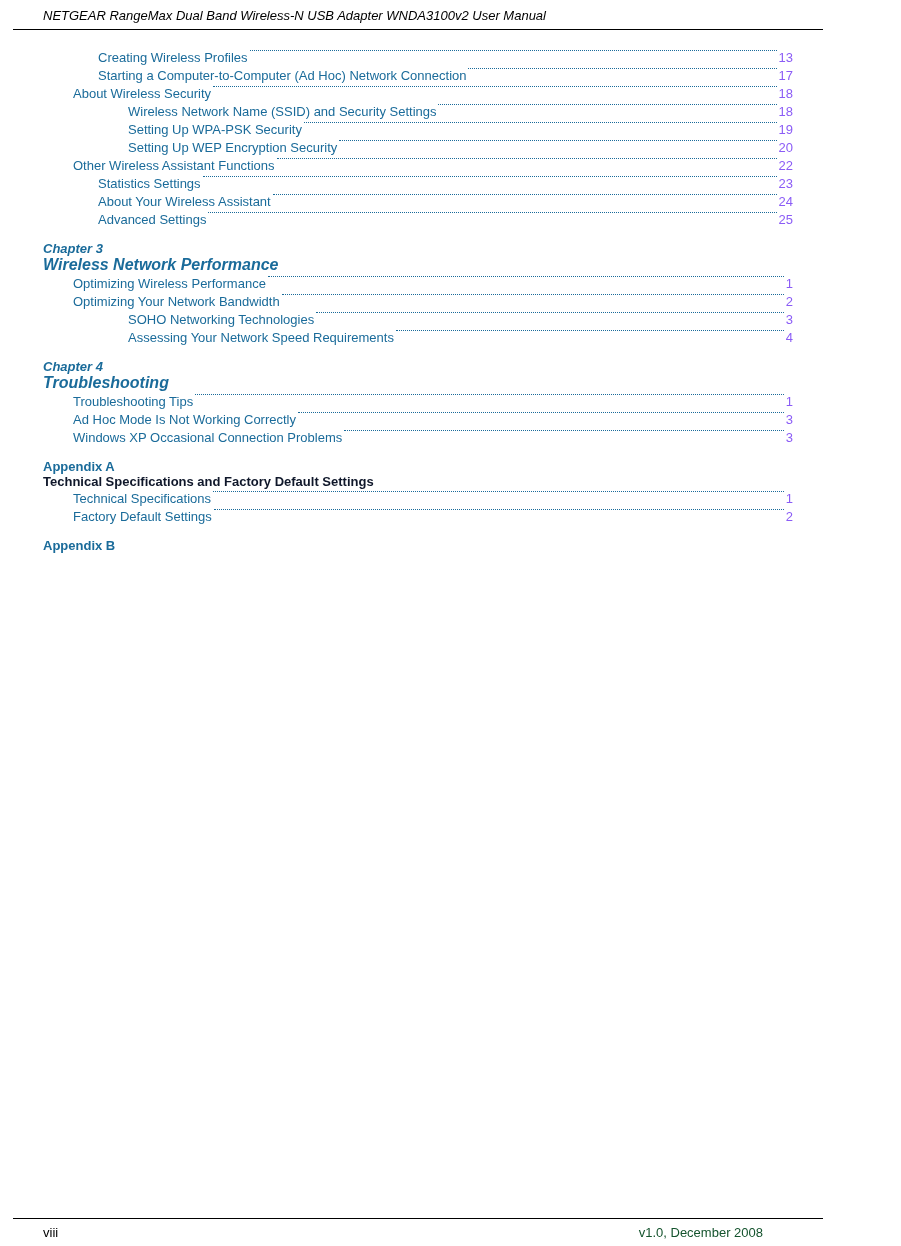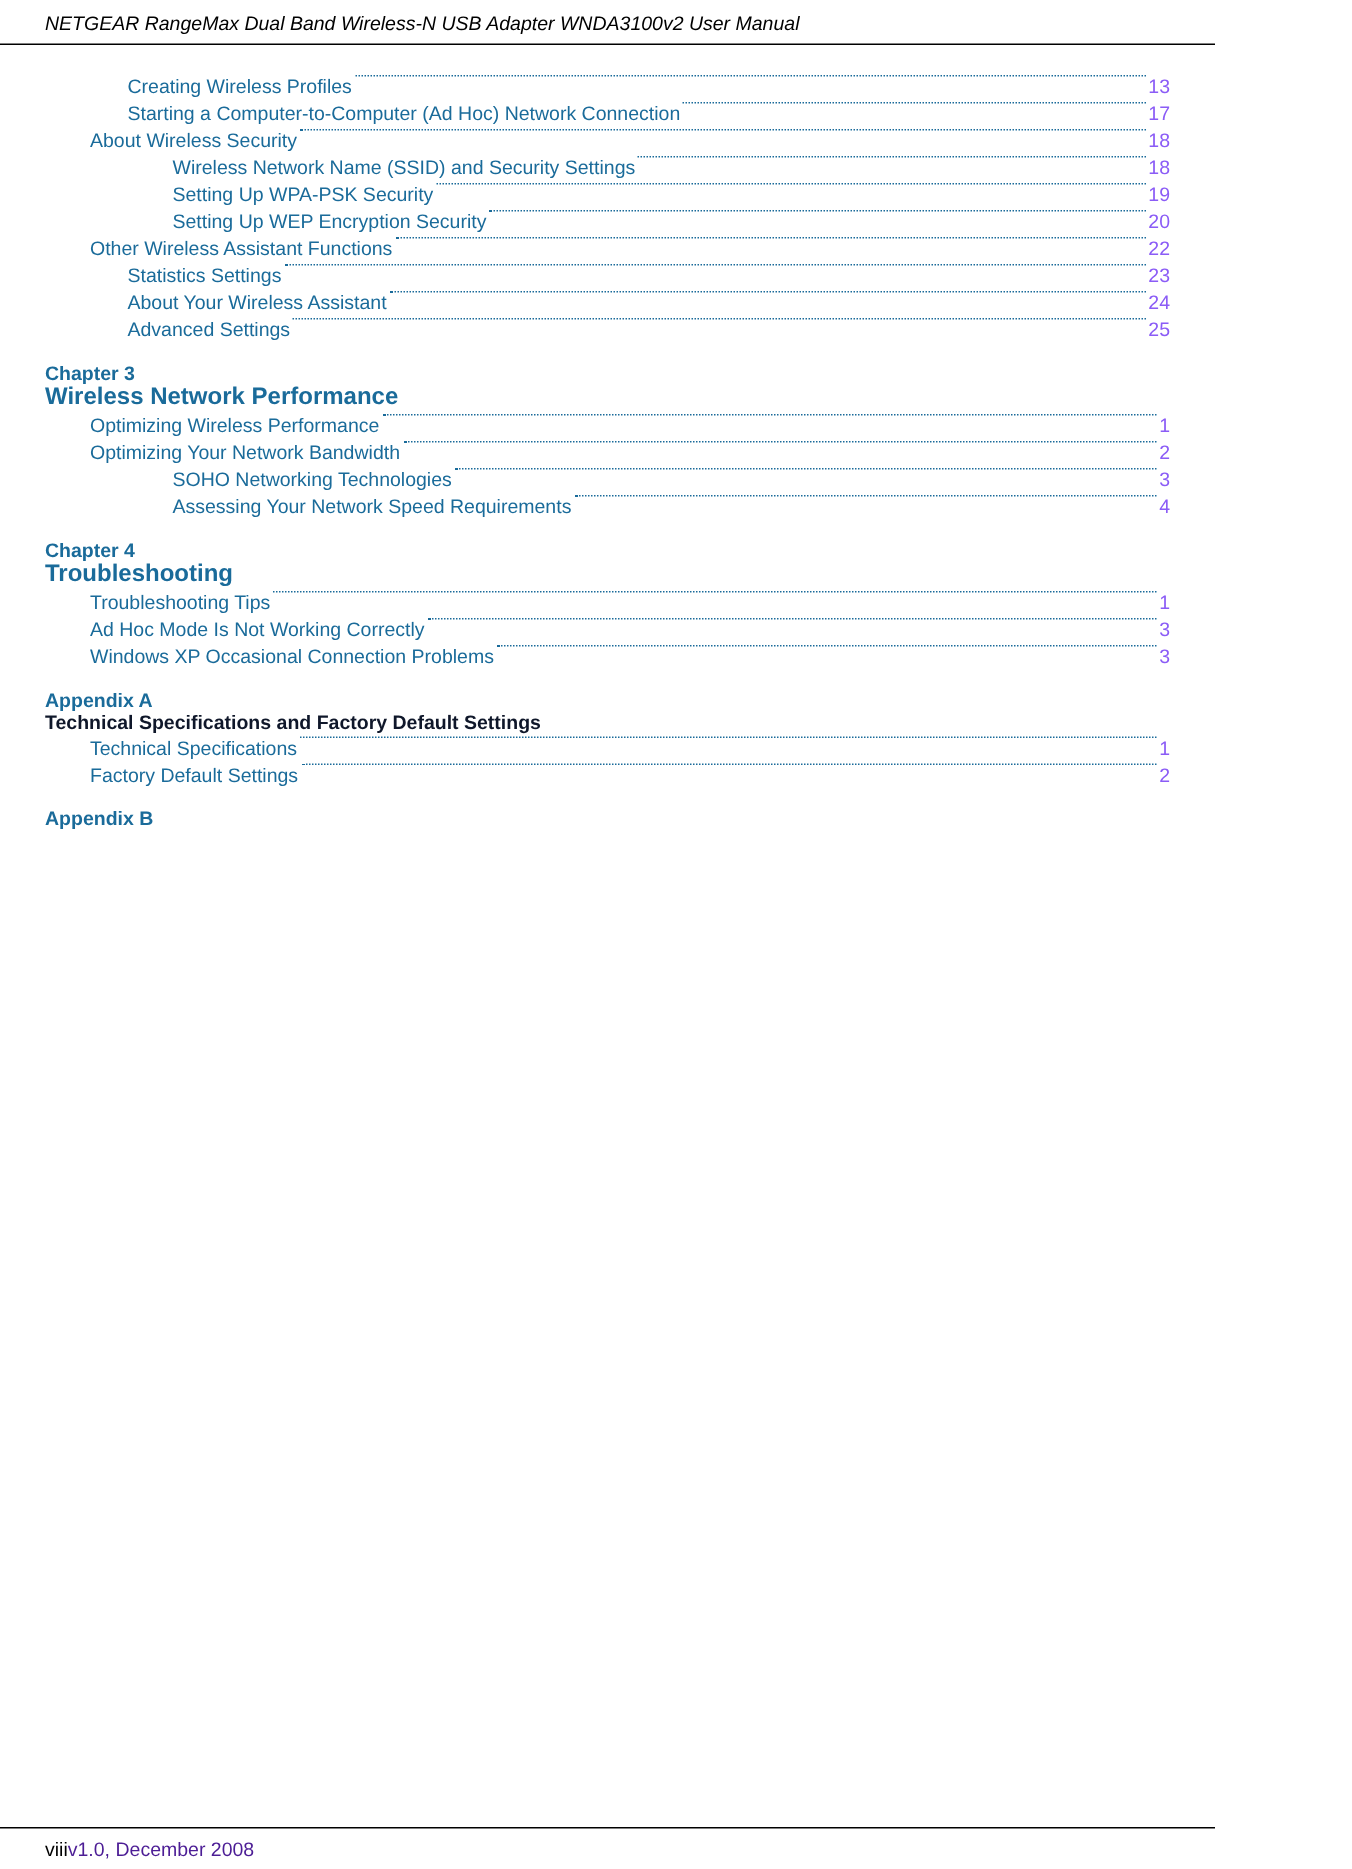--- a/index.html
+++ b/index.html
@@ -16,20 +16,21 @@
       width: 901px;
       min-height: 1246px;
       position: relative;
     }
 
     .page-container {
       width: 810px;
       min-height: 1246px;
       padding: 0;
       position: relative;
+      margin-left: 13px;
     }
 
     .header {
       border-bottom: 1px solid #000;
       padding: 8px 30px 6px 30px;
       margin-bottom: 10px;
     }
 
     .header-title {
       font-size: 13px;
@@ -74,20 +75,21 @@
       padding-left: 30px;
     }
 
     .indent-3 {
       padding-left: 85px;
     }
 
     .chapter-heading {
       margin-top: 14px;
       margin-bottom: 2px;
+      font-style: italic;
     }
 
     .chapter-label {
       color: #1a6b9a;
       font-weight: bold;
       font-size: 13px;
     }
 
     .chapter-title {
       color: #1a6b9a;
@@ -123,23 +125,23 @@
       justify-content: space-between;
       align-items: center;
     }
 
     .footer-page {
       color: #000;
       font-size: 13px;
     }
 
     .footer-version {
-      color: #4c1d95;
-      font-size: 13px;
-      text-align: left;
+      color: #14532d;
+      font-size: 13px;
+      text-align: right;
       flex: 1;
     }
   </style>
 </head>
 <body>
 
 <div class="page-container">
 
   <div class="header">
     <span class="header-title">NETGEAR RangeMax Dual Band Wireless-N USB Adapter WNDA3100v2 User Manual</span>

